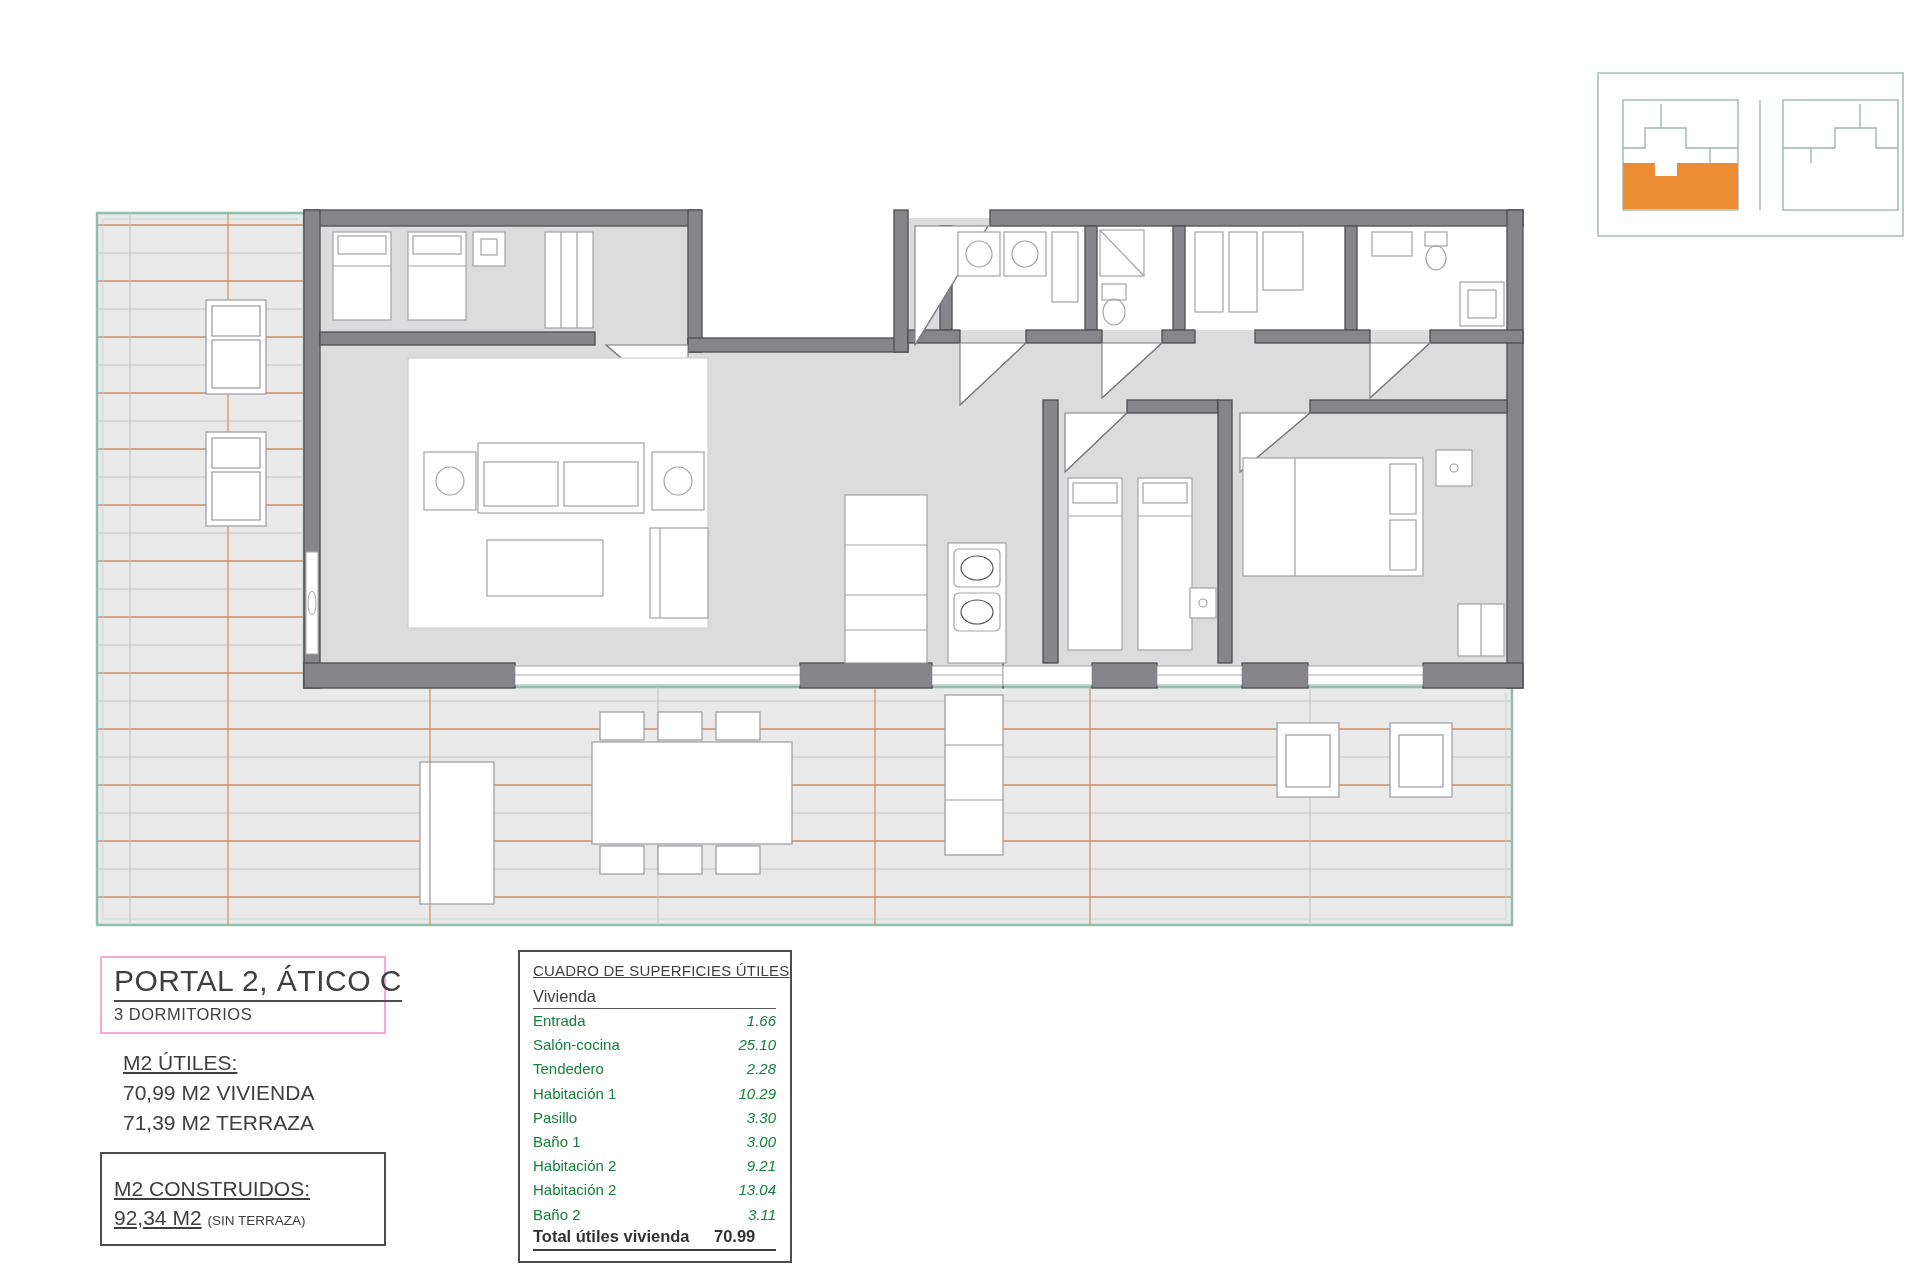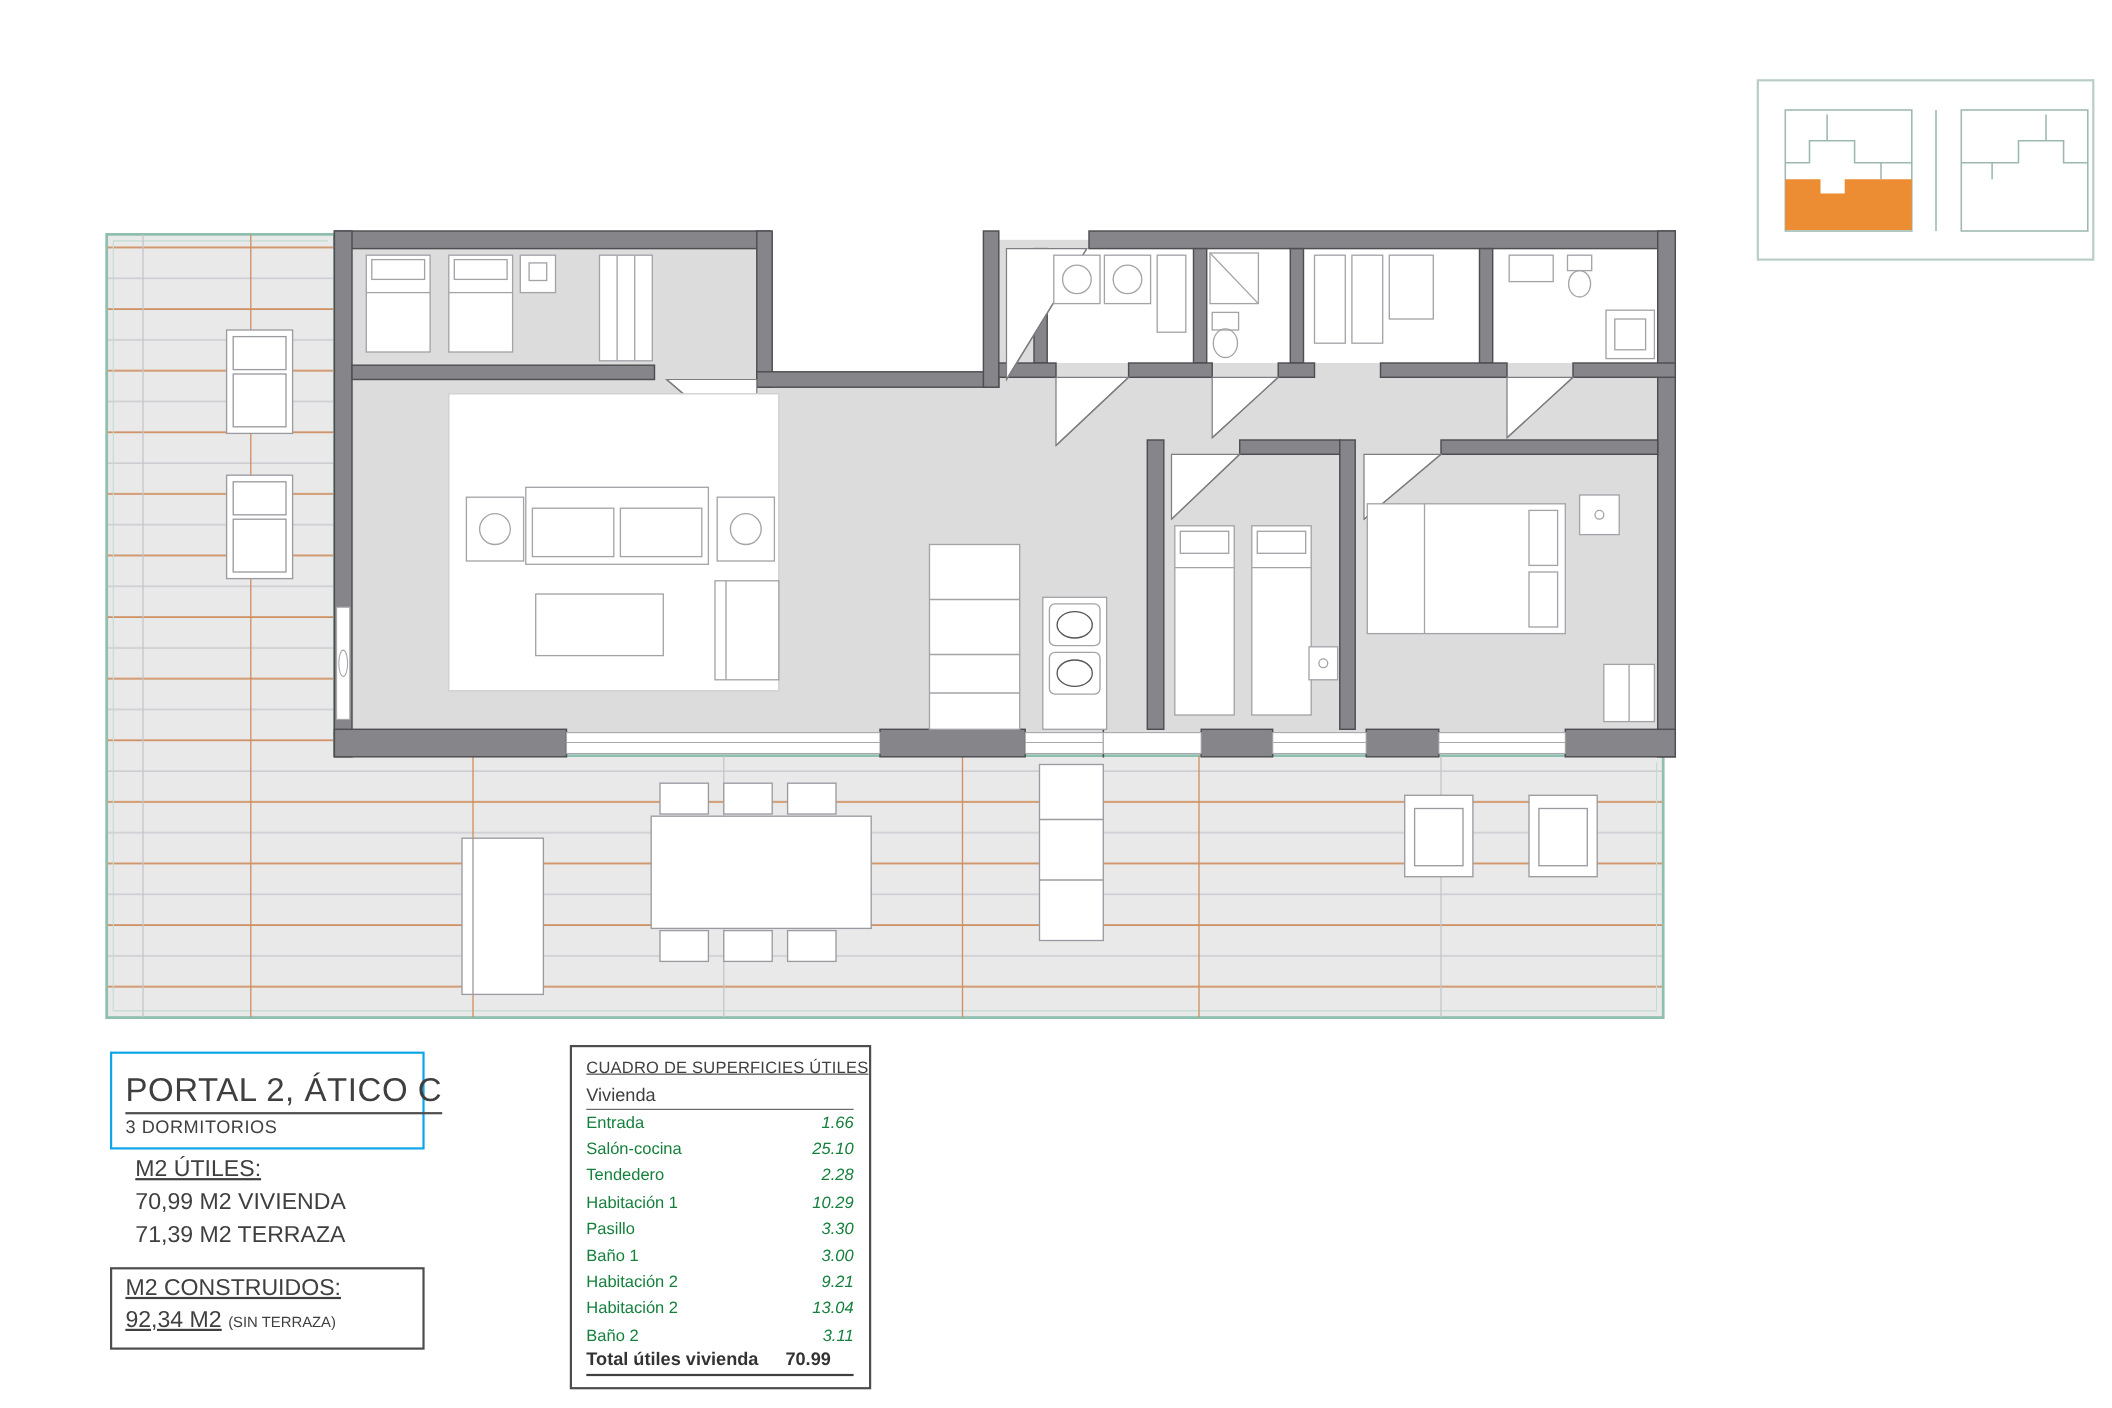--- a/index.html
+++ b/index.html
@@ -1,31 +1,31 @@
 <!DOCTYPE html>
 <html><head>
 <meta charset="utf-8">
 <style>
   html,body{margin:0;padding:0;background:#ffffff;}
   body{width:1920px;height:1280px;position:relative;overflow:hidden;
        font-family:"Liberation Sans", sans-serif;color:#414141;}
   #plan-svg{position:absolute;left:0;top:0;}
   .abs{position:absolute;}
   
-  .title-box{left:100px;top:956px;width:286px;border:2px solid #0ea5e9;
-             padding:17px 10px 8px 12px;background:#fff;box-sizing:border-box;}
+  .title-box{left:100px;top:956px;width:286px;border:2px solid #f9a8d4;
+             padding:6px 10px 8px 12px;background:#fff;box-sizing:border-box;}
   .title-main{font-size:30px;letter-spacing:.5px;color:#3f3f3f;
               border-bottom:2px solid #4d4d4d;display:inline-block;padding-bottom:2px;white-space:nowrap;}
   .title-sub{font-size:16.5px;letter-spacing:.5px;margin-top:3px;color:#3f3f3f;}
   
   .m2-utiles{left:106px;top:1048px;font-size:21px;line-height:30px;color:#3f3f3f;margin-left:17px;}
   .m2-utiles .hd{text-decoration:underline;}
   
   .m2-cons{left:100px;top:1152px;width:286px;border:2px solid #4d4d4d;
-           padding:2px 10px 9px 12px;background:#fff;box-sizing:border-box;
+           padding:20px 10px 9px 12px;background:#fff;box-sizing:border-box;
            font-size:21px;line-height:29px;color:#3f3f3f;}
   .m2-cons .hd{text-decoration:underline;}
   .m2-cons .val{text-decoration:underline;}
   .m2-cons .note{font-size:13.5px;}
   
   .surf{left:518px;top:950px;width:274px;border:2px solid #4d4d4d;background:#fff;
         box-sizing:border-box;padding:10px 14px 10px 13px;}
   .surf-title{font-size:15px;letter-spacing:.2px;text-decoration:underline;
               color:#3f3f3f;white-space:nowrap;}
   .surf-section{font-size:16.5px;margin-top:8px;border-bottom:1.5px solid #5a5a5a;

